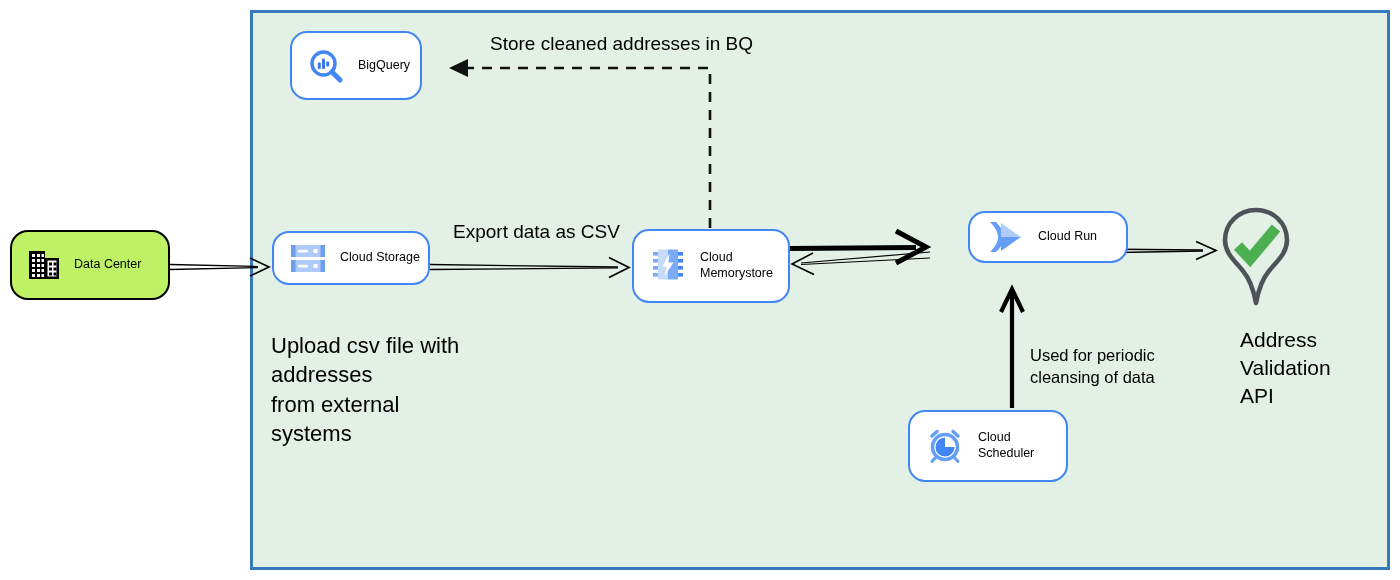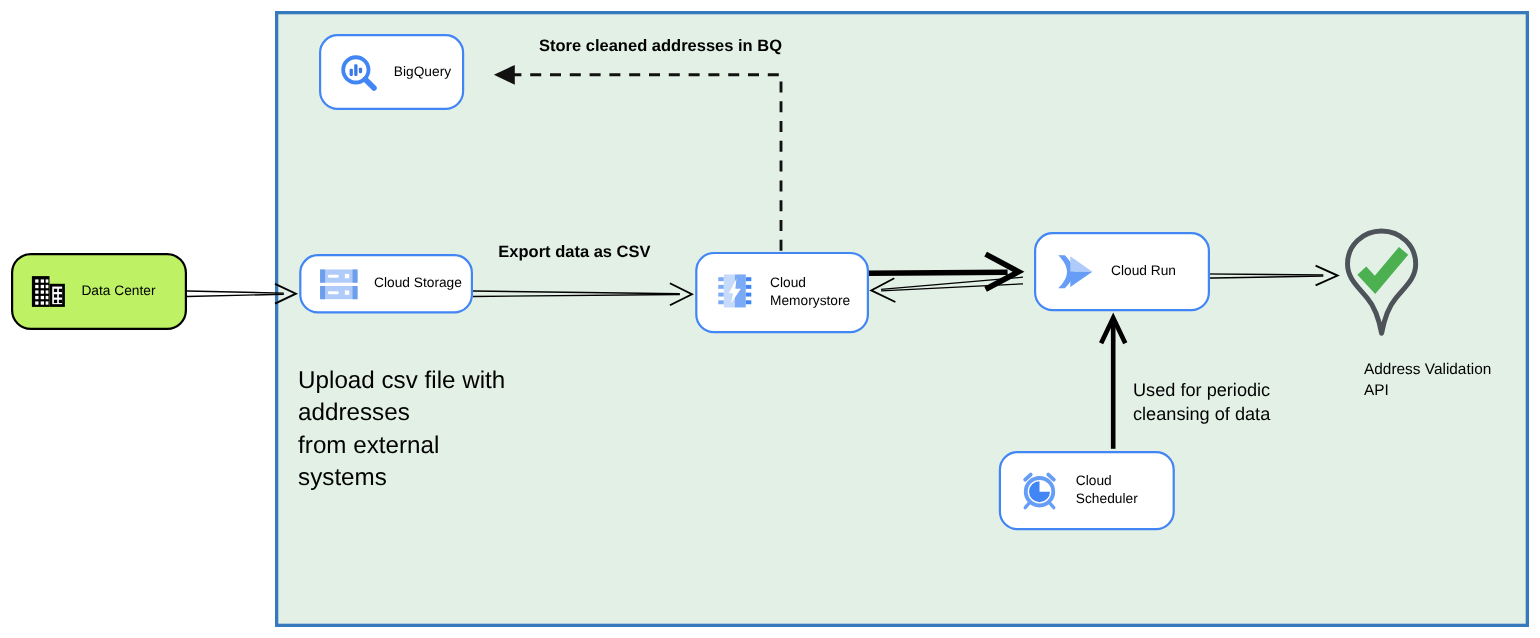--- a/index.html
+++ b/index.html
@@ -15,21 +15,21 @@
   .node{
     position:absolute;display:flex;align-items:center;box-sizing:border-box;
     background:#ffffff;border:2px solid #4285f4;border-radius:17px;
     font-size:12.5px;line-height:1.25;
   }
   .node.gray{background:#bef264;border:2px solid #000000;border-radius:18px;}
   .node .icon{flex:0 0 auto;margin:0 13px 0 15px;display:flex;}
   .node .icon svg{display:block;}
   .node .label{white-space:pre-wrap;}
   .note{position:absolute;font-size:22px;line-height:1.33;white-space:pre-wrap;}
-  .edge-label{position:absolute;font-size:15px;white-space:pre-wrap;font-weight:bold;}
+  .edge-label{position:absolute;font-size:19px;white-space:pre-wrap;}
   .pin{position:absolute;left:1220px;top:206px;}
 </style>
 </head>
 <body>
 
 <div class="canvas">
 
   <div class="gcp-container"></div>
 
   <svg class="edges" viewBox="0 0 1400 580">
@@ -163,21 +163,21 @@
             <rect x="29" y="25" width="5" height="3.6"></rect>
         </g>
         <rect x="9" y="1.5" width="10" height="30" fill="#c6dafc"></rect>
         <rect x="19" y="1.5" width="10" height="30" fill="#7baaf7"></rect>
         <polygon points="20.5,5.5 13.5,18.5 17.5,18.5 15.5,28 24.5,14.5 19.5,14.5" fill="#fff"></polygon>
       </svg>
     </span>
     <span class="label" style="width:82px;">Cloud Memorystore</span>
   </div>
 
-  <div class="node" style="left:940px;top:211px;width:160px;height:72px;">
+  <div class="node" style="left:968px;top:211px;width:160px;height:52px;">
     <span class="icon">
       <svg width="40" height="34" viewBox="0 0 40 34">
         <path d="M5,2 L11,2 C16,7 19,12 19,17 C19,22 16,27 11,32 L5,32 C10,27 13,22 13,17 C13,12 10,7 5,2 Z" fill="#669df6"></path>
         <polygon points="16,3 36,17 16,17" fill="#aecbfa"></polygon>
         <polygon points="16,17 36,17 16,31" fill="#669df6"></polygon>
       </svg>
     </span>
     <span class="label">Cloud Run</span>
   </div>
 
@@ -201,16 +201,16 @@
   </svg>
 
   <div class="edge-label" style="left:490px;top:33px;">Store cleaned addresses in BQ</div>
   <div class="edge-label" style="left:453px;top:221px;">Export data as CSV</div>
   <div class="note" style="left:271px;top:331px;">Upload csv file with
 addresses
 from external
 systems</div>
   <div class="note" style="left:1030px;top:345px;font-size:16.5px;">Used for periodic
 cleansing of data</div>
-  <div class="note" style="left:1240px;top:326px;font-size:14px;">Address Validation
+  <div class="note" style="left:1240px;top:326px;font-size:21px;">Address Validation
 API</div>
 
 </div>
 
 </body></html>

